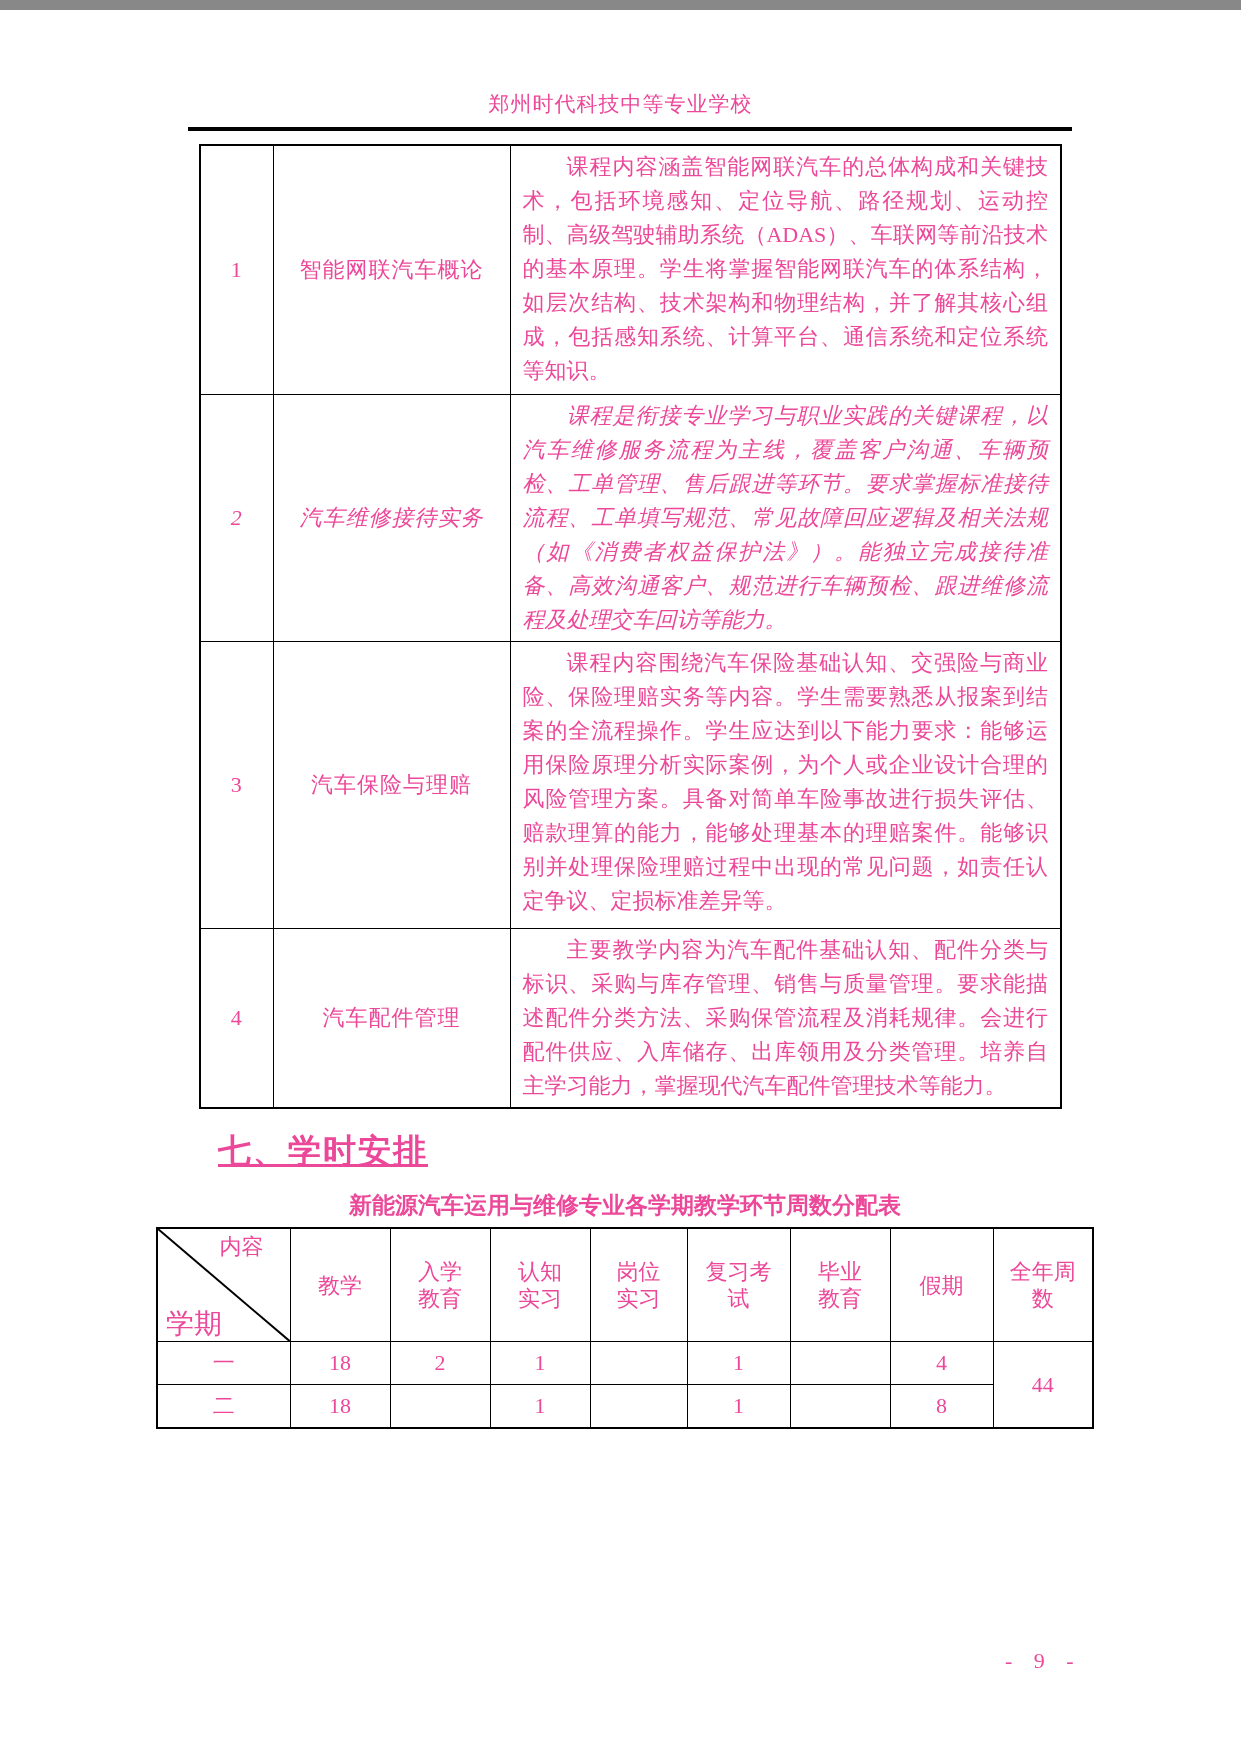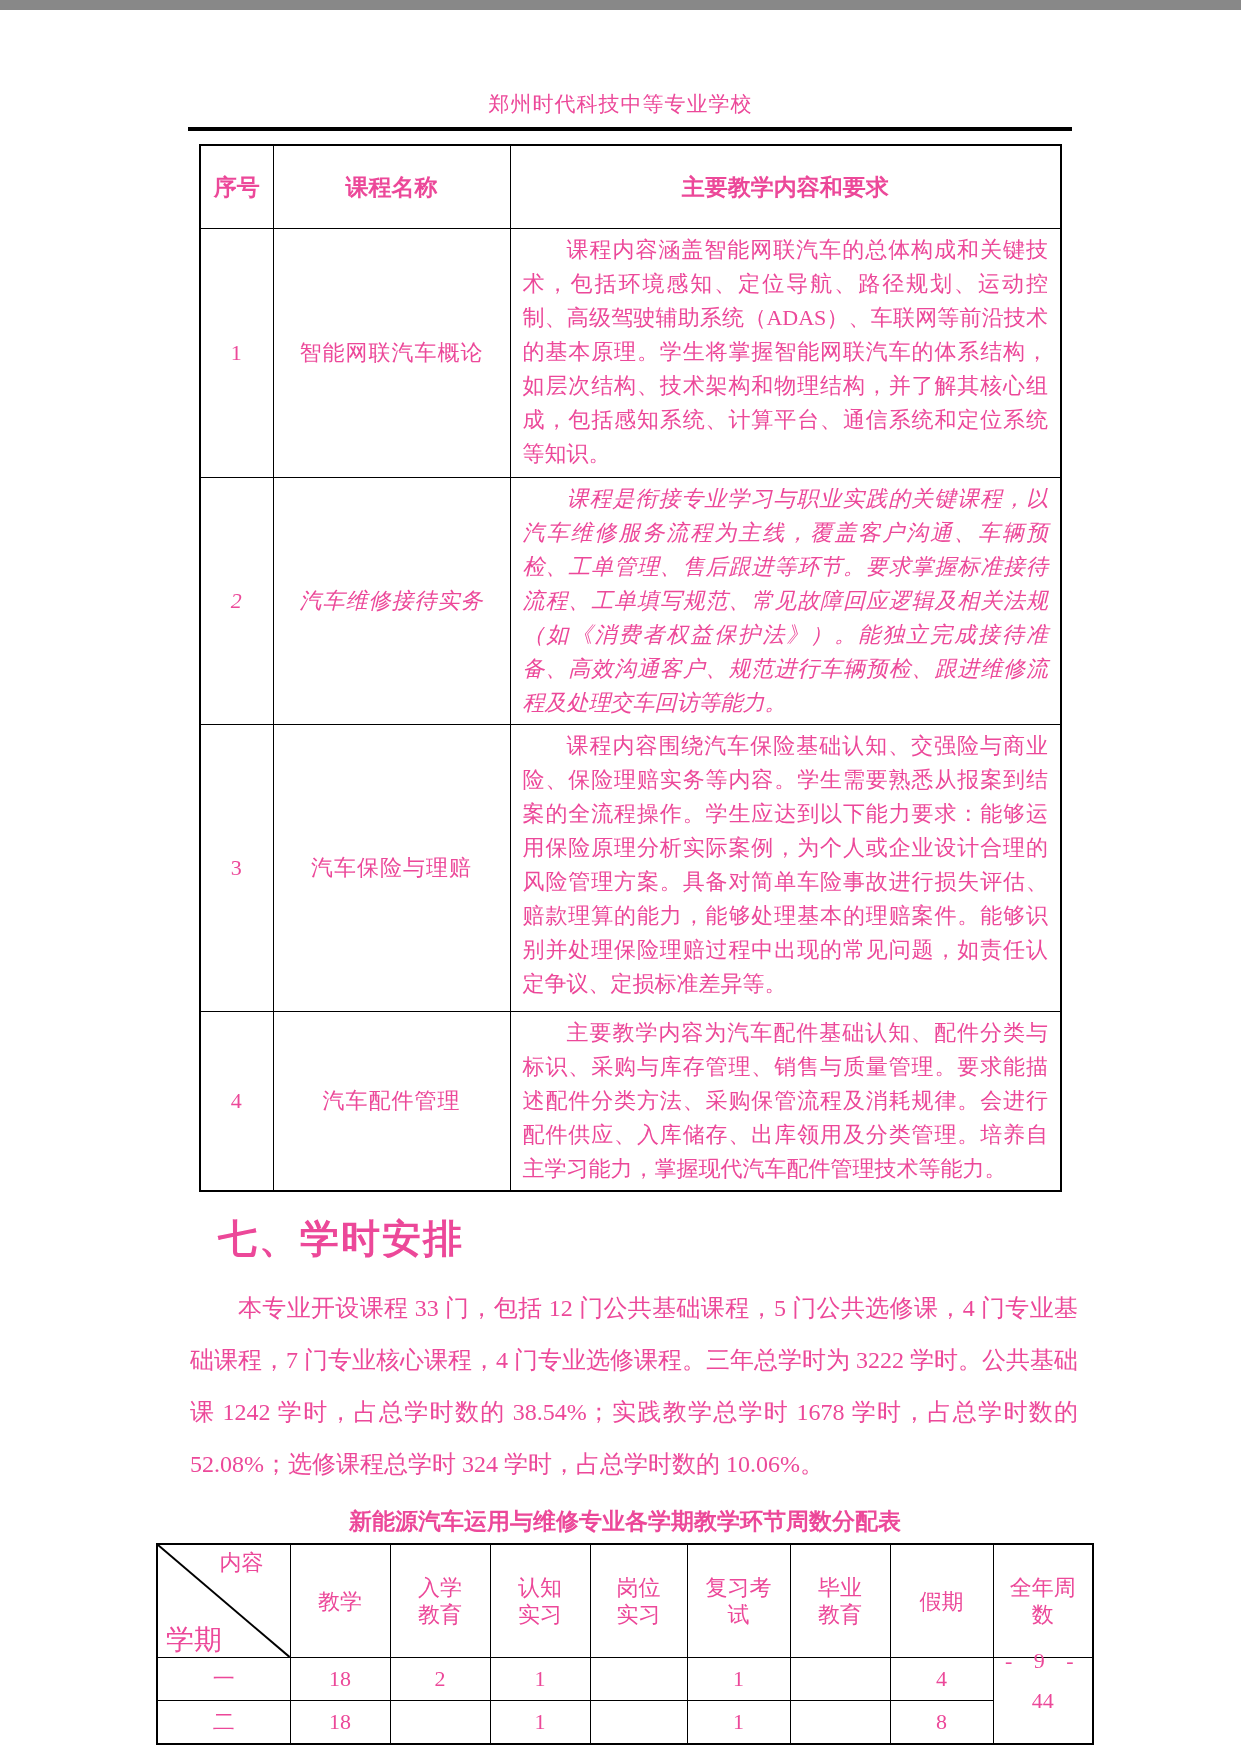--- a/index.html
+++ b/index.html
@@ -36,21 +36,21 @@
   }
   .row-1 td { height:240px; }
   .row-2 td { height:238px;font-style:italic; }
   .row-3 td { height:278px; }
   .row-4 td { height:170px; }
 
   
   .section-heading {
     margin:20px 0 0 218px;
     font-family:"Liberation Sans","DejaVu Sans",sans-serif;
-    font-weight:bold; font-size:39px; letter-spacing:2px;
+    font-weight:bold; font-size:33px; letter-spacing:2px;text-decoration:underline;
   }
   .body-paragraph {
     margin:16px 0 0 190px; width:888px;
     font-size:24px; line-height:52px; text-align:justify; text-indent:2em;
   }
 
   
   .schedule-title {
     margin:16px 0 0 156px; width:938px; text-align:center;
     font-weight:bold; font-size:23px;
@@ -89,25 +89,20 @@
   <div class="doc-header">郑州时代科技中等专业学校</div>
   <div class="header-rule"></div>
 
   <table class="course-table">
     <colgroup>
       <col class="col-no">
         <col class="col-name">
         <col class="col-content">
     </colgroup>
     <tbody>
-        <tr>
-      <th>序号</th>
-      <th>课程名称</th>
-      <th>主要教学内容和要求</th>
-    </tr>
     <tr class="row-1">
       <td class="cell-no">1</td>
       <td class="cell-name">智能网联汽车概论</td>
       <td class="cell-content">课程内容涵盖智能网联汽车的总体构成和关键技术，包括环境感知、定位导航、路径规划、运动控制、高级驾驶辅助系统（ADAS）、车联网等前沿技术的基本原理。学生将掌握智能网联汽车的体系结构，如层次结构、技术架构和物理结构，并了解其核心组成，包括感知系统、计算平台、通信系统和定位系统等知识。</td>
     </tr>
     <tr class="row-2">
       <td class="cell-no">2</td>
       <td class="cell-name">汽车维修接待实务</td>
       <td class="cell-content">课程是衔接专业学习与职业实践的关键课程，以汽车维修服务流程为主线，覆盖客户沟通、车辆预检、工单管理、售后跟进等环节。要求掌握标准接待流程、工单填写规范、常见故障回应逻辑及相关法规（如《消费者权益保护法》）。能独立完成接待准备、高效沟通客户、规范进行车辆预检、跟进维修流程及处理交车回访等能力。</td>
     </tr>
@@ -119,21 +114,20 @@
     <tr class="row-4">
       <td class="cell-no">4</td>
       <td class="cell-name">汽车配件管理</td>
       <td class="cell-content">主要教学内容为汽车配件基础认知、配件分类与标识、采购与库存管理、销售与质量管理。要求能描述配件分类方法、采购保管流程及消耗规律。会进行配件供应、入库储存、出库领用及分类管理。培养自主学习能力，掌握现代汽车配件管理技术等能力。</td>
     </tr>
   </tbody>
     </table>
 
   <div class="section-heading">七、学时安排</div>
 
-  <div class="body-paragraph">本专业开设课程 33 门，包括 12 门公共基础课程，5 门公共选修课，4 门专业基础课程，7 门专业核心课程，4 门专业选修课程。三年总学时为 3222 学时。公共基础课 1242 学时，占总学时数的 38.54%；实践教学总学时 1678 学时，占总学时数的 52.08%；选修课程总学时 324 学时，占总学时数的 10.06%。</div>
 
   <div class="schedule-title">新能源汽车运用与维修专业各学期教学环节周数分配表</div>
 
   <table class="schedule-table">
     <colgroup>
       <col class="sc-corner">
         <col class="sc-teach">
         <col class="sc-enroll">
         <col class="sc-cog">
       <col class="sc-post">

